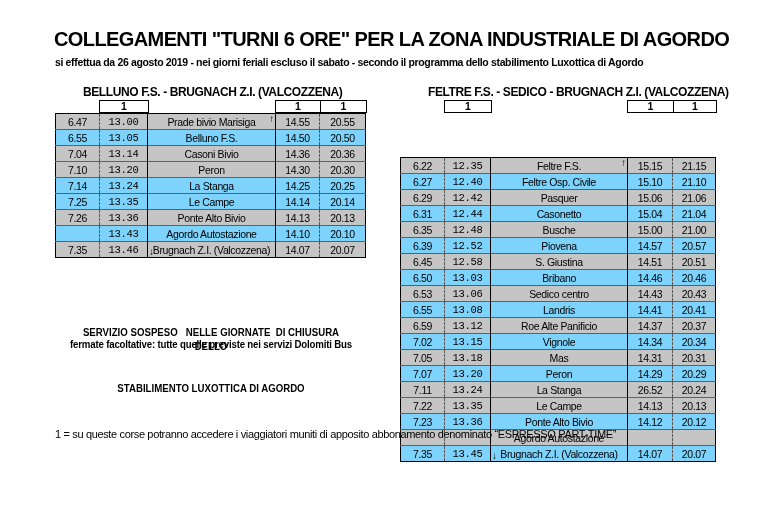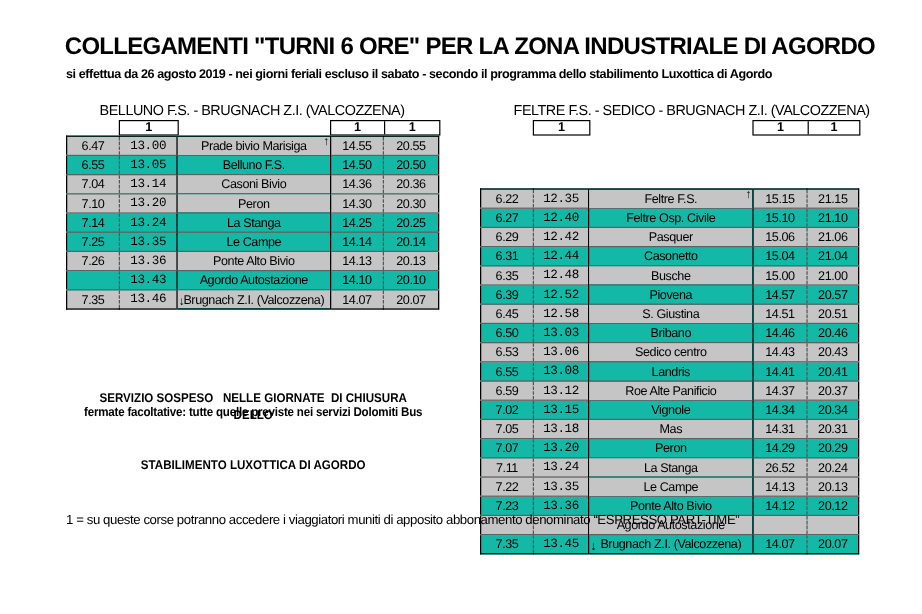--- a/index.html
+++ b/index.html
@@ -6,31 +6,31 @@
   body { width:768px; height:512px; overflow:hidden;
          font-family:"Liberation Sans","DejaVu Sans",sans-serif; color:#000; }
   .page { position:relative; width:768px; height:512px; background:#fff; }
 
   .title { position:absolute; left:54px; top:28px; font-size:20px; font-weight:bold;
            letter-spacing:-0.6px; white-space:nowrap; }
   .subtitle { position:absolute; left:55px; top:56px; font-size:10.5px;
               letter-spacing:-0.35px; white-space:nowrap;font-weight:bold; }
 
   .tt { position:absolute; top:86px; }
-  .tt-title { font-size:12px; font-weight:normal; letter-spacing:-0.4px;
+  .tt-title { font-size:12px; font-weight:bold; letter-spacing:-0.4px;
               height:14px; line-height:13px; white-space:nowrap;padding-left:28px; }
   .tt-head { position:relative; height:13px; }
   .hbox { position:absolute; top:0; height:13px; box-sizing:border-box;
           border:1px solid #000; background:#fff; display:flex; }
   .hcell { box-sizing:border-box; text-align:center; font-weight:bold;
            font-size:10.5px; line-height:11px; }
   .hcell + .hcell { border-left:1px solid #000; }
 
   table.tt-body { border-collapse:collapse; table-layout:fixed;
-                  border:1.5px solid #000; background:#14b8a6; }
+                  border:1.5px solid #000; background:#7dd3fc; }
   table.tt-body td { height:15px; padding:0; text-align:center; vertical-align:middle;
                      font-size:10.5px; letter-spacing:-0.35px; white-space:nowrap;
                      line-height:14px; }
   table.tt-body tr + tr td { border-top:1px solid #606060; }
   tr.shade td { background:#c5c5c5; }
   td.c0 { border-right:1px dashed #555; }
   td.c1 { border-right:1px solid #000;font-family:Liberation Mono, monospace; }
   td.c2 { border-right:1px solid #000; position:relative; }
   td.c3 { border-right:1px dashed #555; }
   .arr { position:absolute; font-size:10px; line-height:10px; font-weight:bold; }

